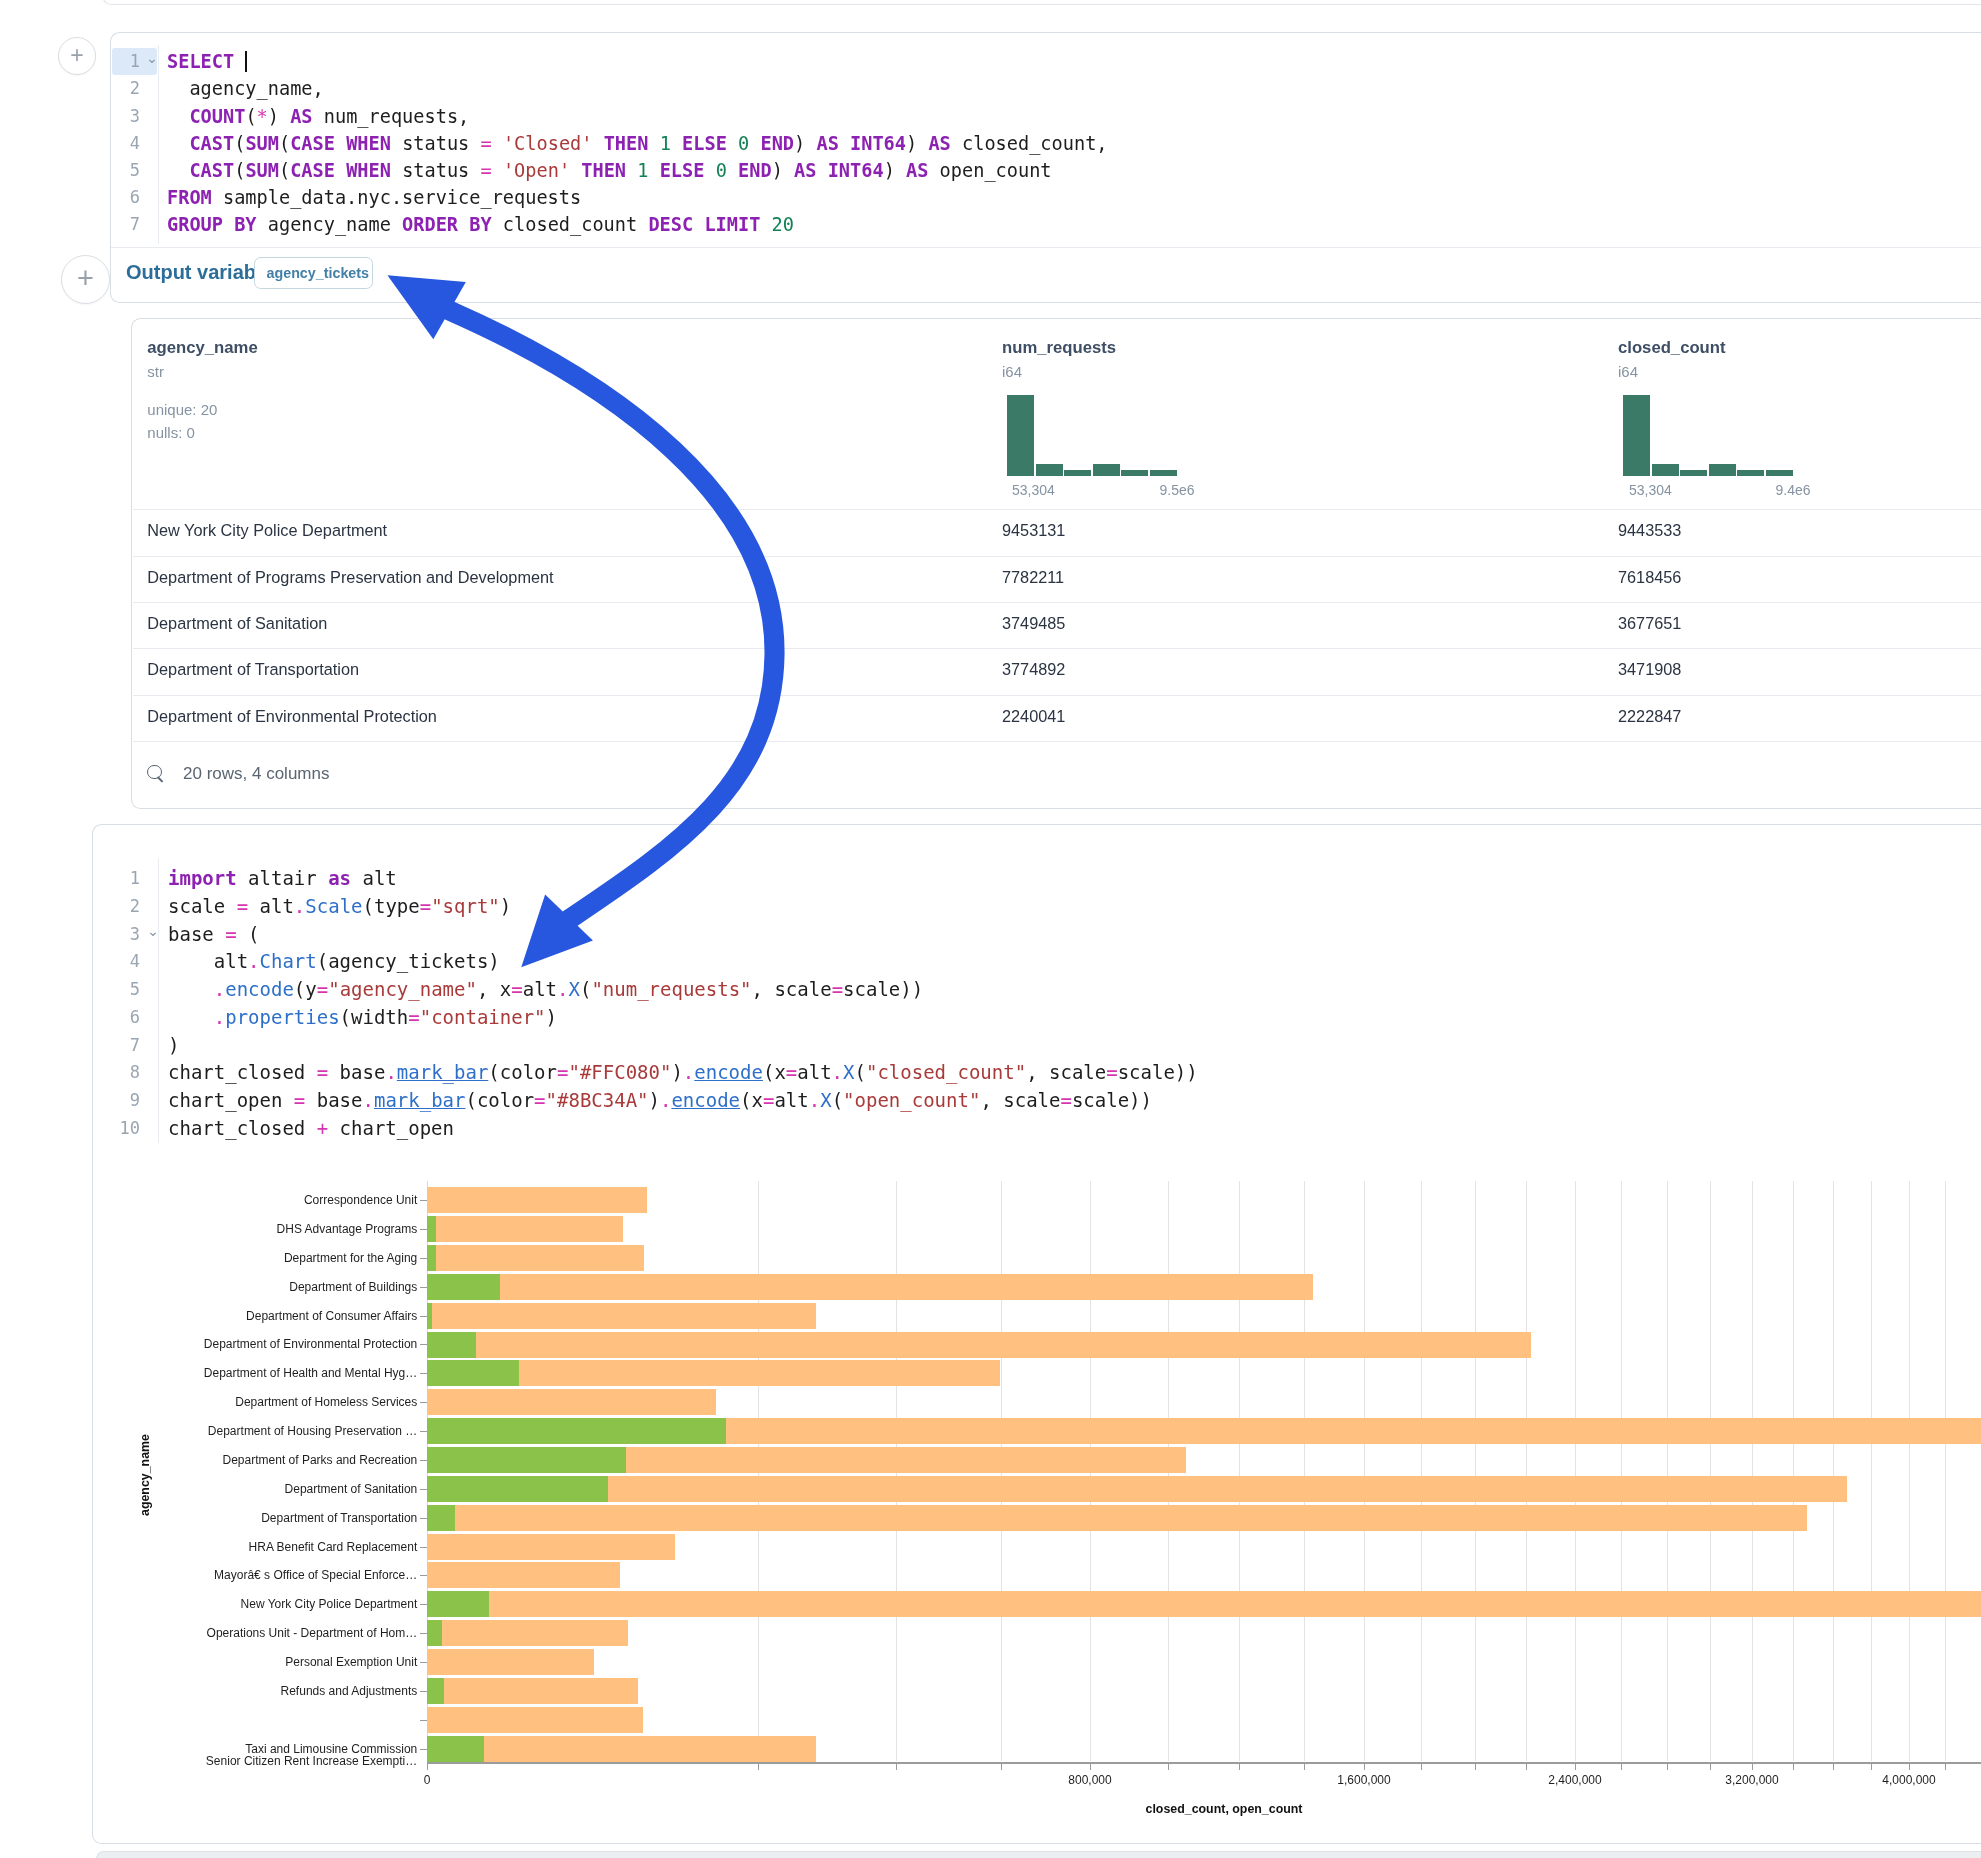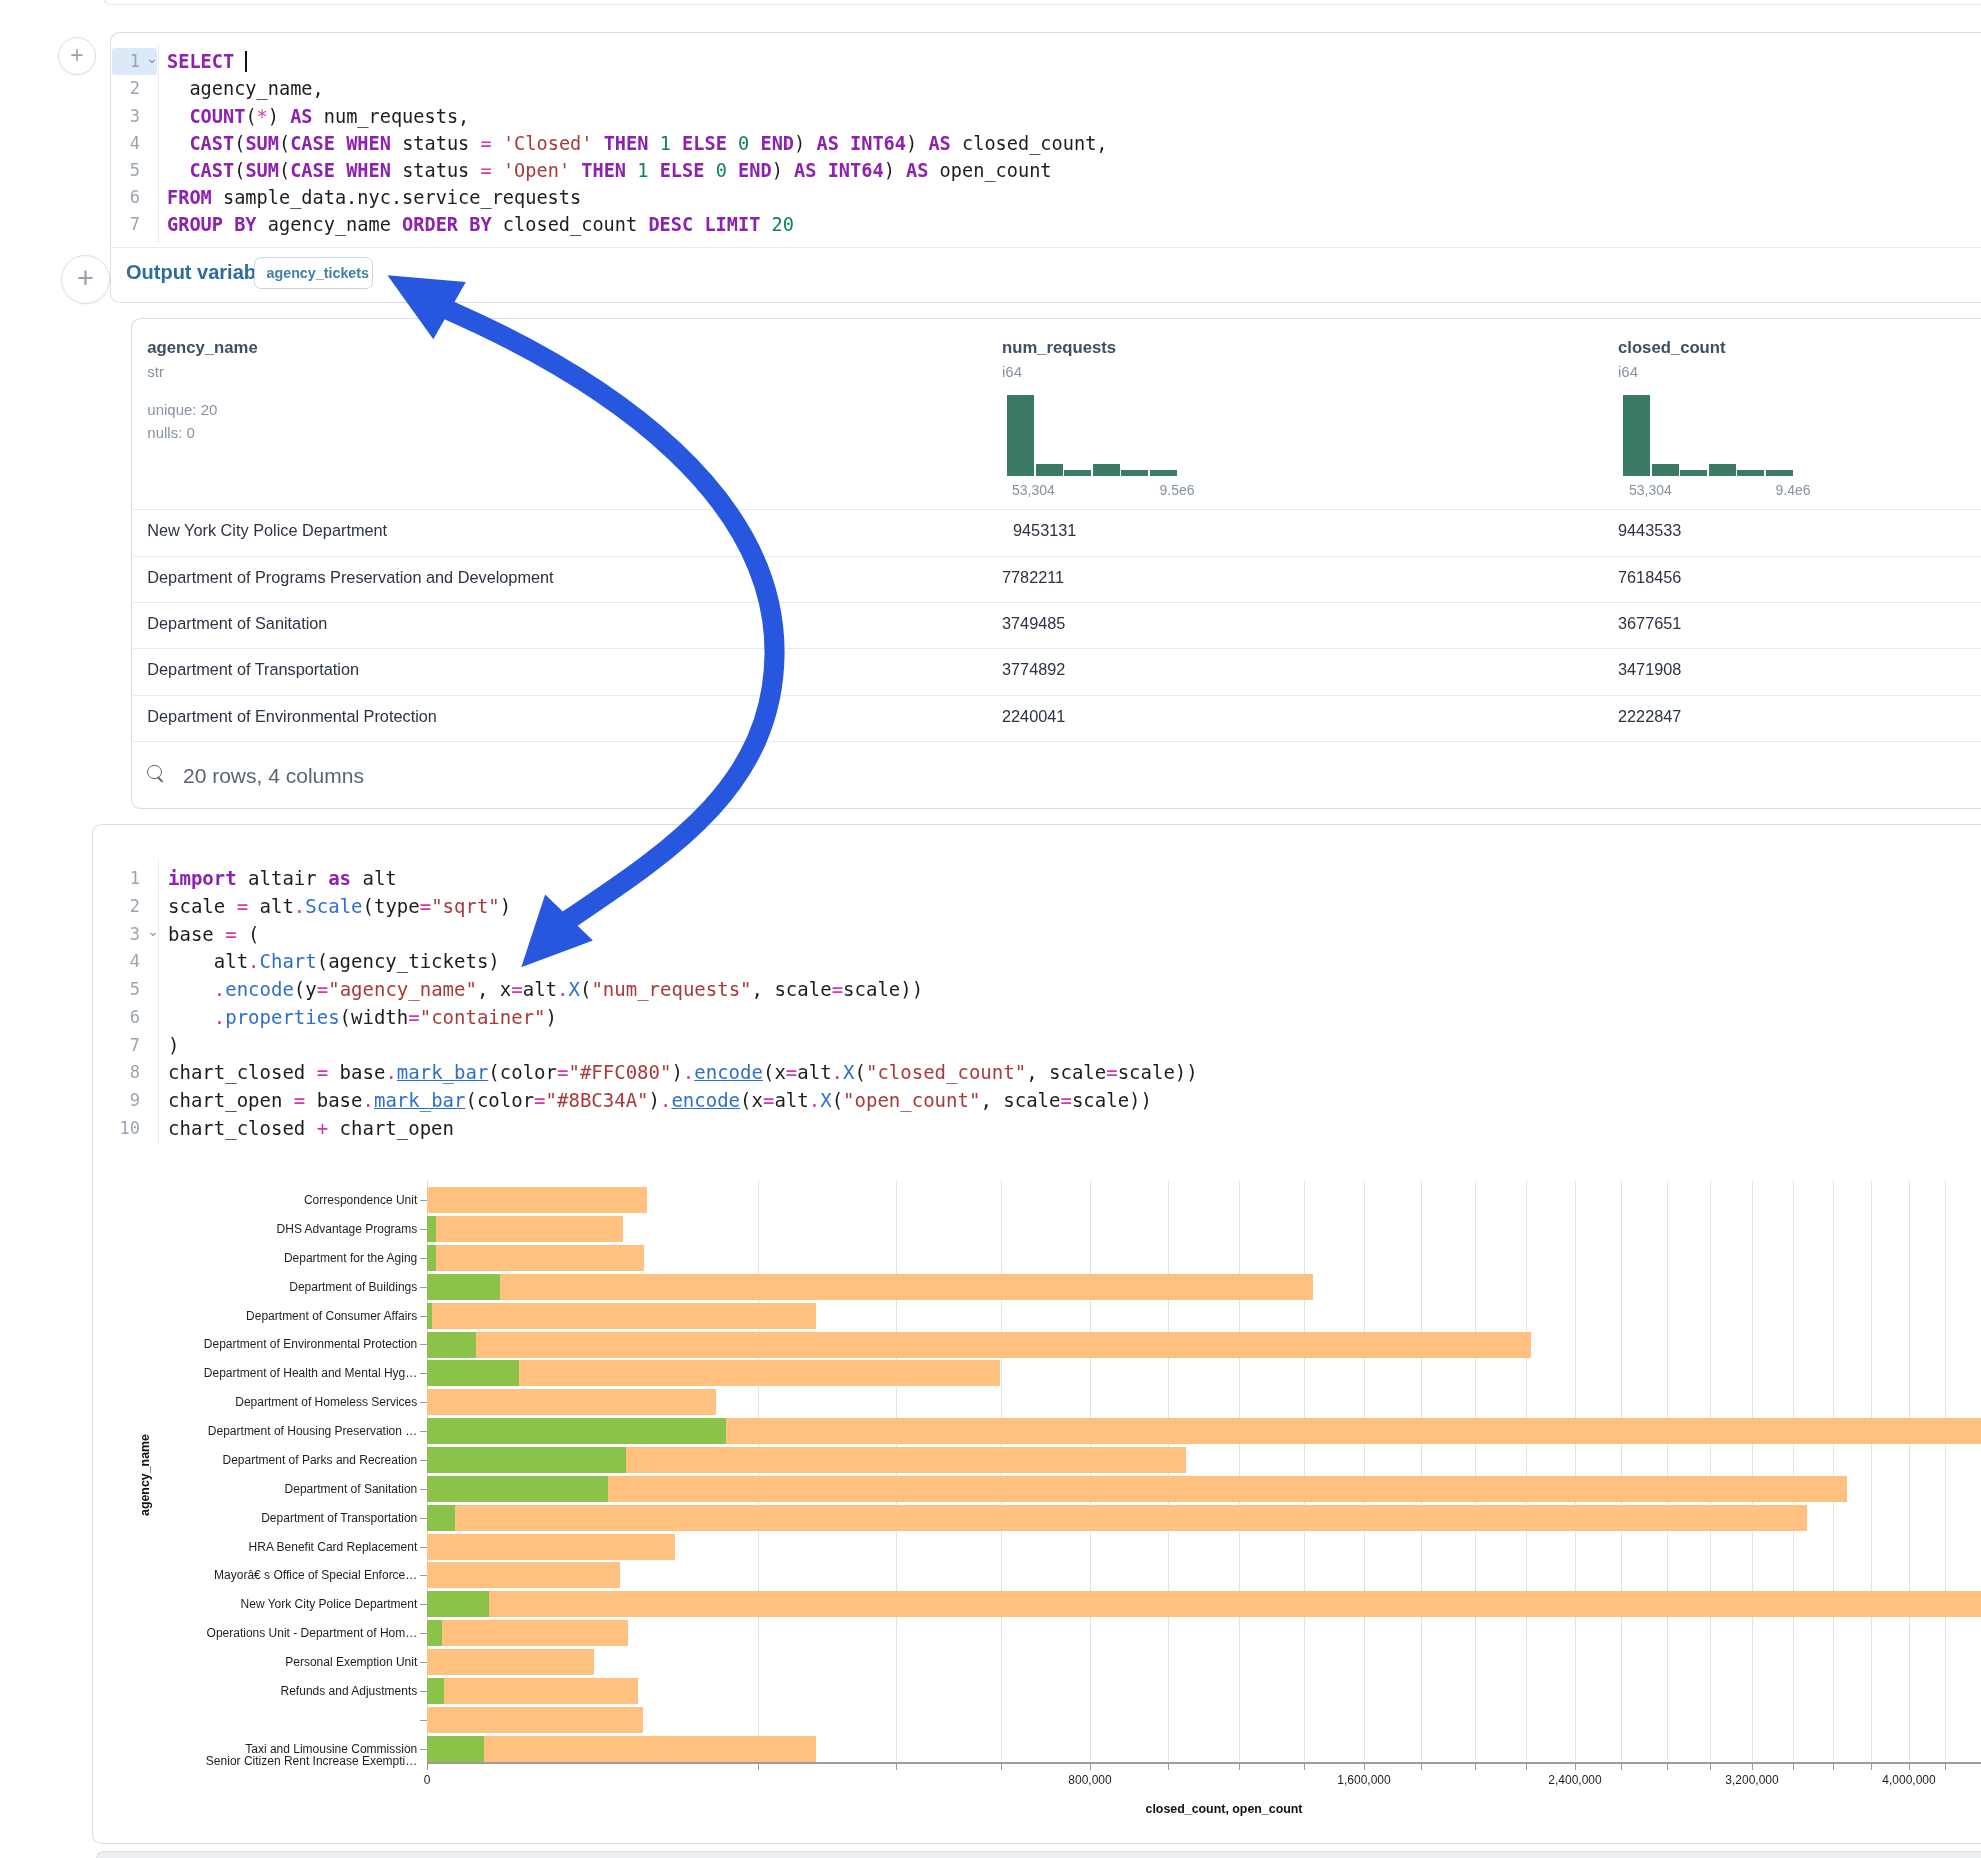--- a/index.html
+++ b/index.html
@@ -36,21 +36,21 @@
   
   .col-name{position:absolute;font-size:16.7px;font-weight:bold;color:#3E4E64;}
   .col-type{position:absolute;font-size:15px;color:#8593A2;}
   .col-stat{position:absolute;font-size:15px;color:#8593A2;}
   .hist{position:absolute;display:flex;align-items:flex-end;gap:1.4px;}
   .hist div{background:#3C7A68;flex:1;}
   .hist-label{position:absolute;font-size:14px;color:#8593A2;}
   .t-row{position:absolute;left:0;width:100%;}
   .t-sep{position:absolute;left:1px;height:1px;background:#E7EAEE;}
   .t-cell{position:absolute;font-size:16.3px;color:#2A3442;white-space:nowrap;}
-  .t-footer{position:absolute;font-size:21px;color:#5A6572;}
+  .t-footer{position:absolute;font-size:17px;color:#5A6572;}
   .mag{position:absolute;width:12.4px;height:12.4px;border:1.9px solid #5A6572;border-radius:50%;}
   .mag::after{content:"";position:absolute;width:1.9px;height:6.7px;background:#5A6572;
     left:10.5px;top:9.6px;transform:rotate(-45deg);}
   
   .gridline{position:absolute;width:1px;background:#E3E3E3;}
   .axis-line{position:absolute;background:#9B9B9B;}
   .tickmark{position:absolute;width:1px;height:5.7px;background:#9B9B9B;}
   .x-tick-label{position:absolute;font-size:12px;color:#1F1F1F;transform:translateX(-50%);white-space:nowrap;}
   .y-tick-label{position:absolute;font-size:12px;color:#1F1F1F;text-align:right;white-space:nowrap;transform:translateY(-50%);}
   .y-dash{position:absolute;width:6.7px;height:1px;background:#9B9B9B;}
@@ -131,21 +131,21 @@
     </div>
   <div id="table-body">
       <div class="t-sep" style="top: 190px; width: 1849px;"></div>
       <div class="t-sep" style="top: 237px; width: 1849px;"></div>
       <div class="t-sep" style="top: 283px; width: 1849px;"></div>
       <div class="t-sep" style="top: 329px; width: 1849px;"></div>
       <div class="t-sep" style="top: 376px; width: 1849px;"></div>
       <div class="t-sep" style="top: 422px; width: 1849px;"></div>
       <div class="t-row" style="top: 190px; height: 46px;">
         <div class="t-cell" style="left: 15.3px; top: 12.4px;">New York City Police Department</div>
-        <div class="t-cell" style="left: 870px; top: 12.4px; margin-left: 11px;">9453131</div>
+        <div class="t-cell" style="left: 870px; top: 12.4px;">9453131</div>
         <div class="t-cell" style="left: 1486px; top: 12.4px;">9443533</div>
       </div>
       <div class="t-row" style="top: 237px; height: 46px;">
         <div class="t-cell" style="left: 15.3px; top: 12.4px;">Department of Programs Preservation and Development</div>
         <div class="t-cell" style="left: 870px; top: 12.4px;">7782211</div>
         <div class="t-cell" style="left: 1486px; top: 12.4px;">7618456</div>
       </div>
       <div class="t-row" style="top: 283px; height: 46px;">
         <div class="t-cell" style="left: 15.3px; top: 12.4px;">Department of Sanitation</div>
         <div class="t-cell" style="left: 870px; top: 12.4px;">3749485</div>

